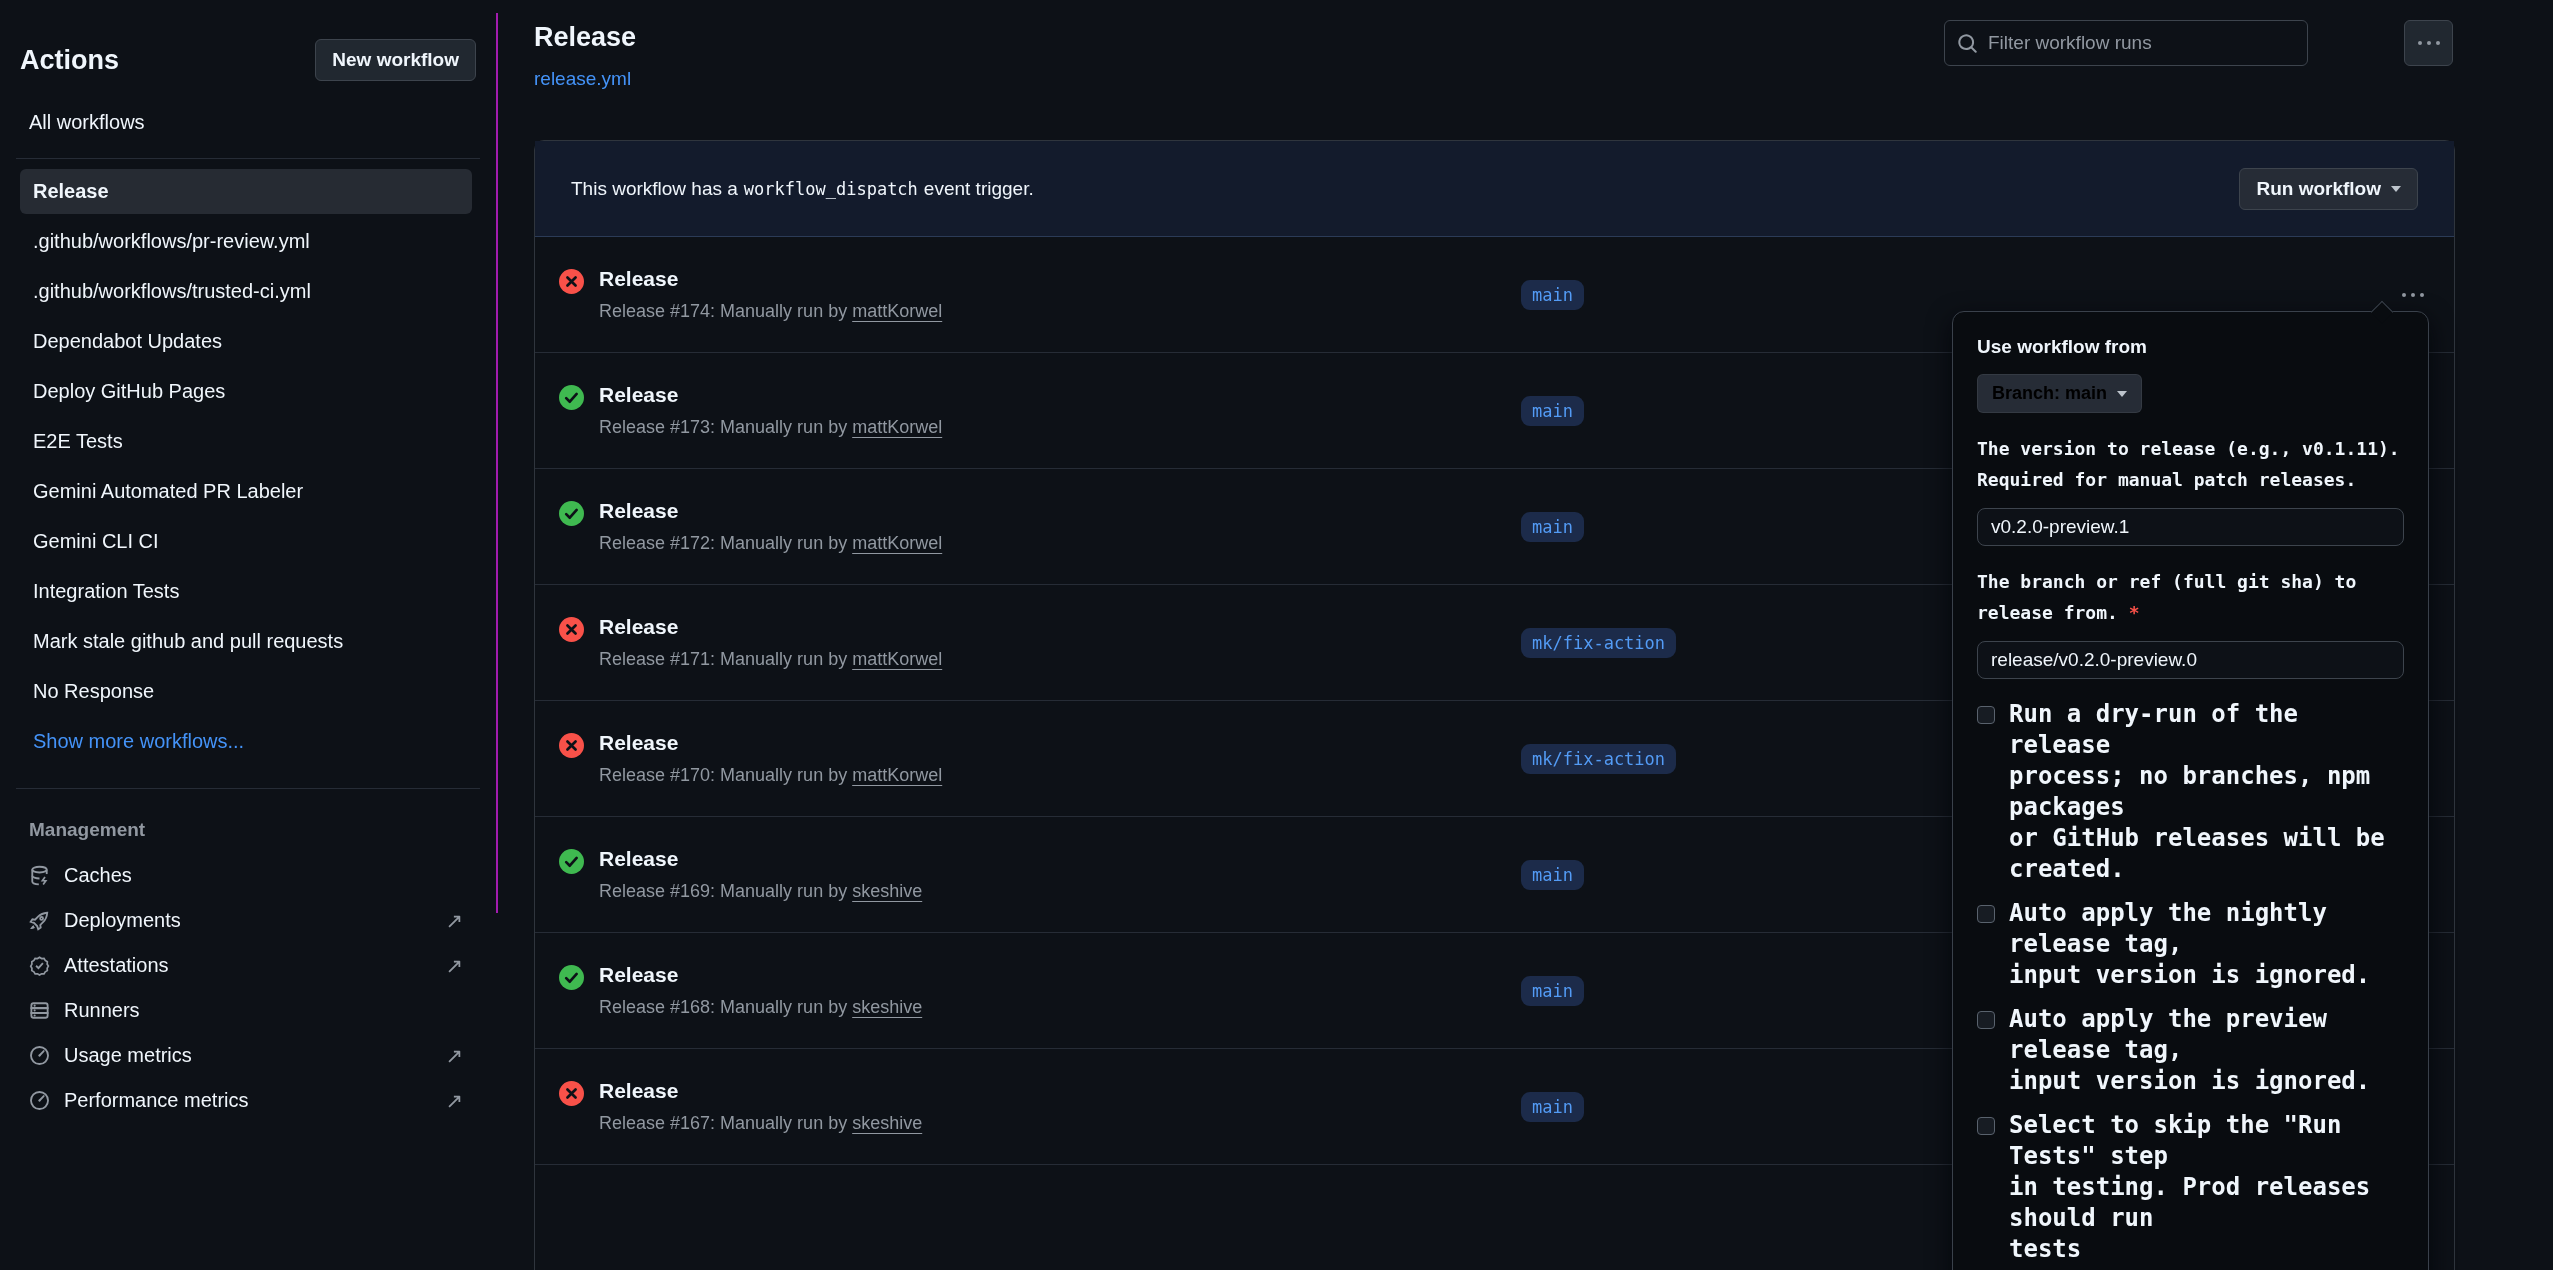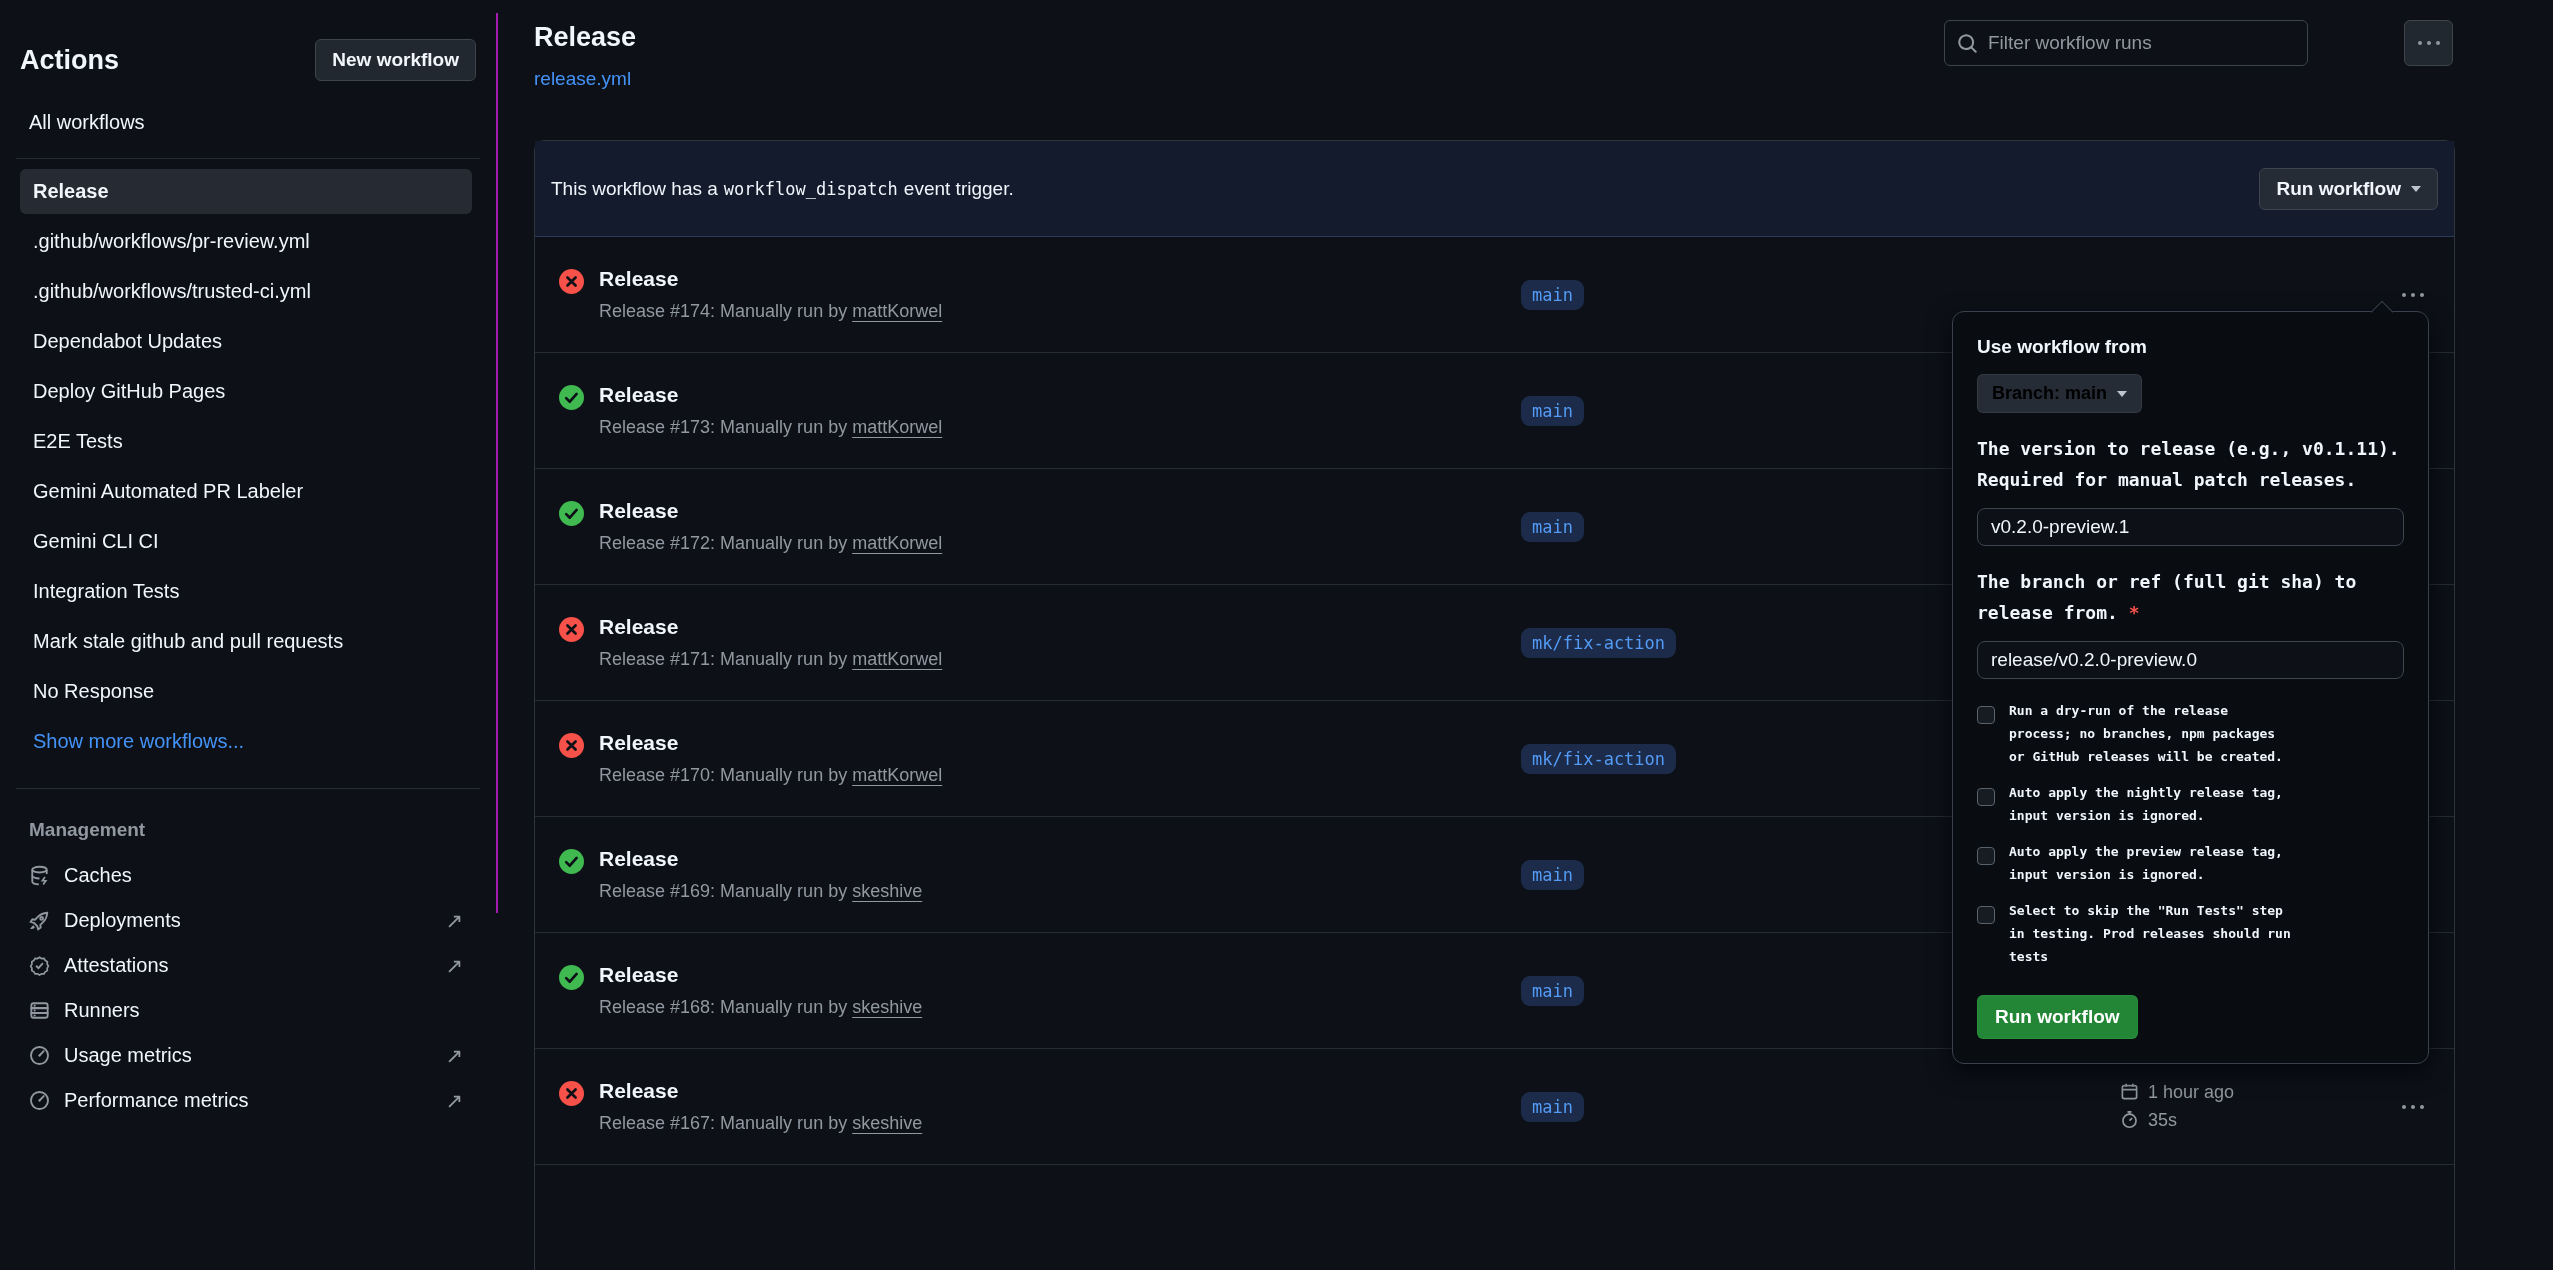--- a/index.html
+++ b/index.html
@@ -64,21 +64,21 @@
   .card-header {
     height:92px; background:#151b23; border-bottom:1px solid #31486f;
     border-radius:10px 10px 0 0; display:flex; align-items:center; padding:0 24px;
   }
   .runs-count { font-size:20px; font-weight:bold; }
   .run-filters { margin-left:auto; display:flex; gap:46px; }
   .run-filter { color:#9198a1; font-size:19px; display:flex; align-items:center; gap:8px; cursor:pointer; }
   .caret { width:0; height:0; border-left:6px solid transparent; border-right:6px solid transparent; border-top:7px solid currentColor; display:inline-block; }
   .banner {
     height:96px; background:#131b2c; border-bottom:1px solid #2b3b57;
-    display:flex; align-items:center; padding:0 16px; font-size:19px;
+    display:flex; align-items:center; padding:0 36px; font-size:19px;
   }
   .banner code { font-size:17px; margin:0 6px; }
   .banner .btn-secondary { margin-left:auto; background:#262c36; display:flex; align-items:center; gap:10px; }
   .banner .btn-secondary .caret { border-top-width:6px; border-left-width:5px; border-right-width:5px; color:#bdc4cc; }
 
   
   .run-row {
     height:116px; border-bottom:1px solid #262c36; padding:0 24px;
     display:grid; grid-template-columns:962px 599px 1fr auto; align-items:center; cursor:pointer;
   }
@@ -120,21 +120,21 @@
     width:100%; height:38px; margin-top:13px; background:#0d1117;
     border:1px solid #3d444d; border-radius:8px; color:#f0f6fc;
     font-size:19px; padding:0 13px; outline:none; font-family:"Liberation Sans", sans-serif;
   }
   .check-list { margin-top:20px; }
   .check-item { display:flex; gap:14px; margin-bottom:13px; }
   .checkbox {
     flex:0 0 auto; width:18px; height:18px; margin-top:7px; border-radius:4px;
     border:1px solid #59626d; background:#171c23; cursor:pointer;
   }
-  .check-item label { font-family:"DejaVu Sans Mono", monospace; font-weight:bold; font-size:13px; line-height:23px; white-space:pre-line; }
+  .check-item label { font-family:"DejaVu Sans Mono", monospace; font-weight:bold; font-size:24px; line-height:31px; white-space:pre-line; }
   .btn-primary {
     margin-top:14px; background:#238636; border:1px solid rgba(46,160,67,0.4);
     border-radius:6px; color:#fff; font-size:19px; font-weight:600; padding:10px 17px;
     cursor:pointer; font-family:"Liberation Sans", sans-serif;
   }
   svg { display:block; }
 </style>
 </head>
 <body>
 

